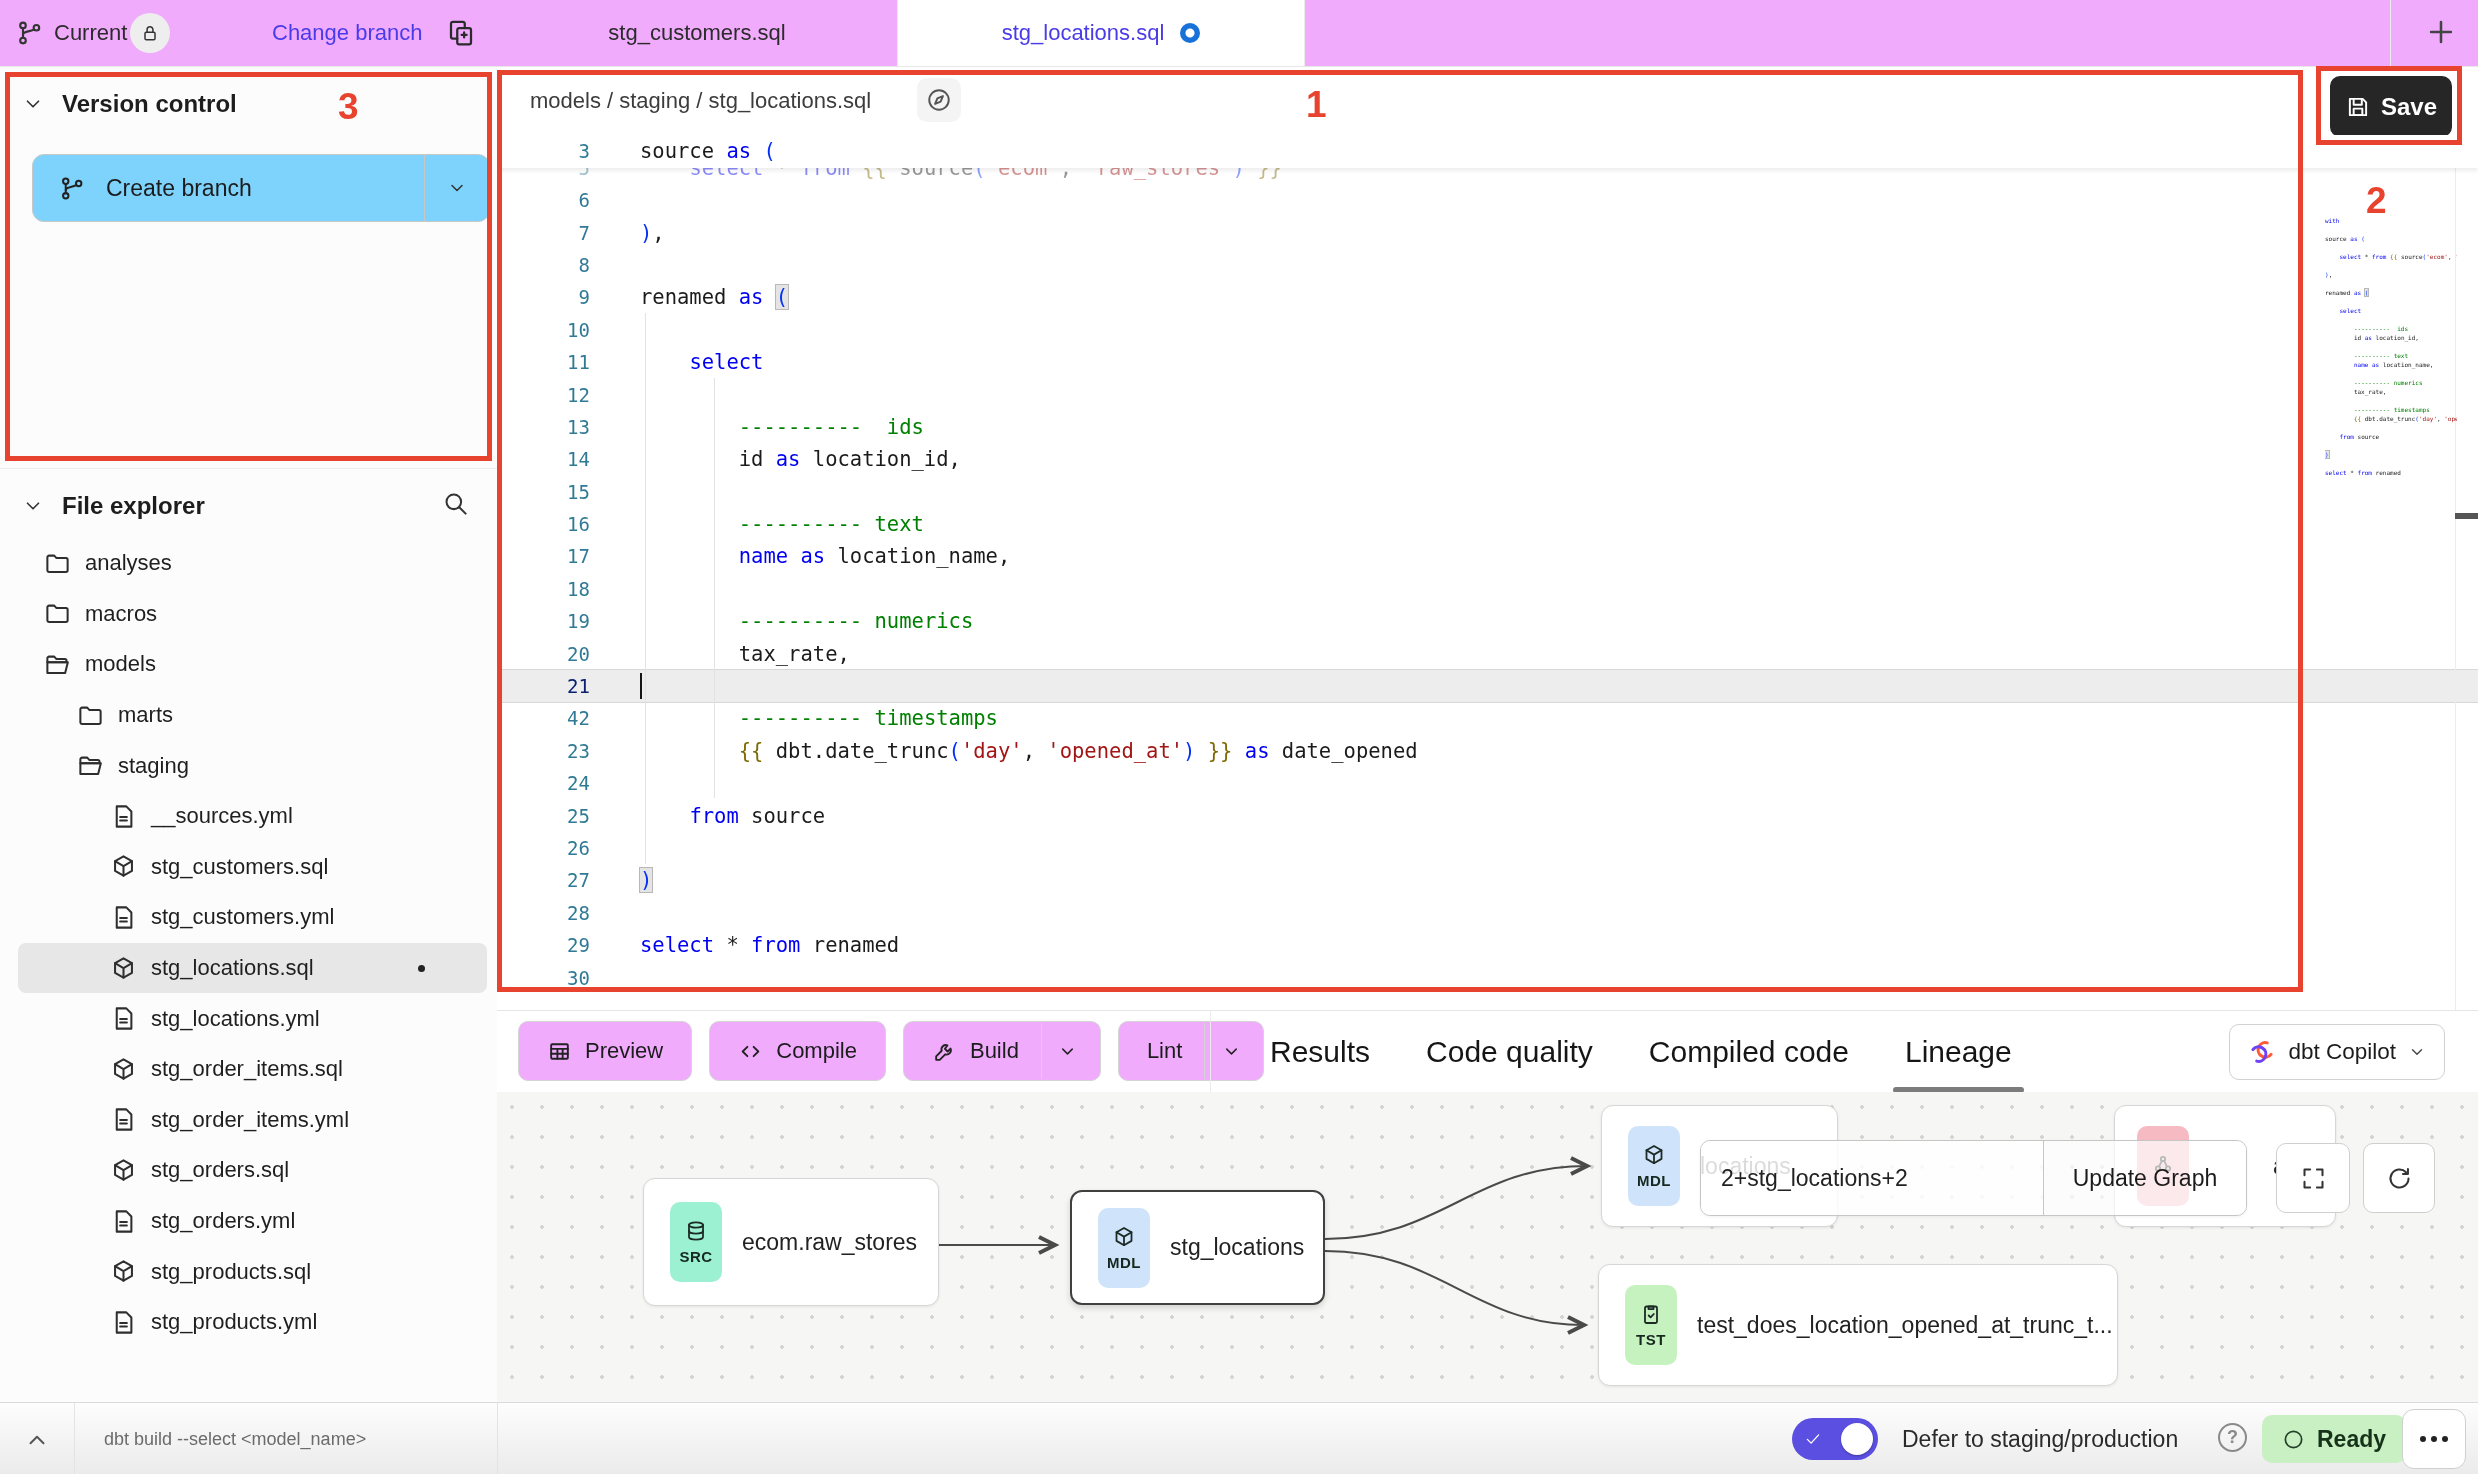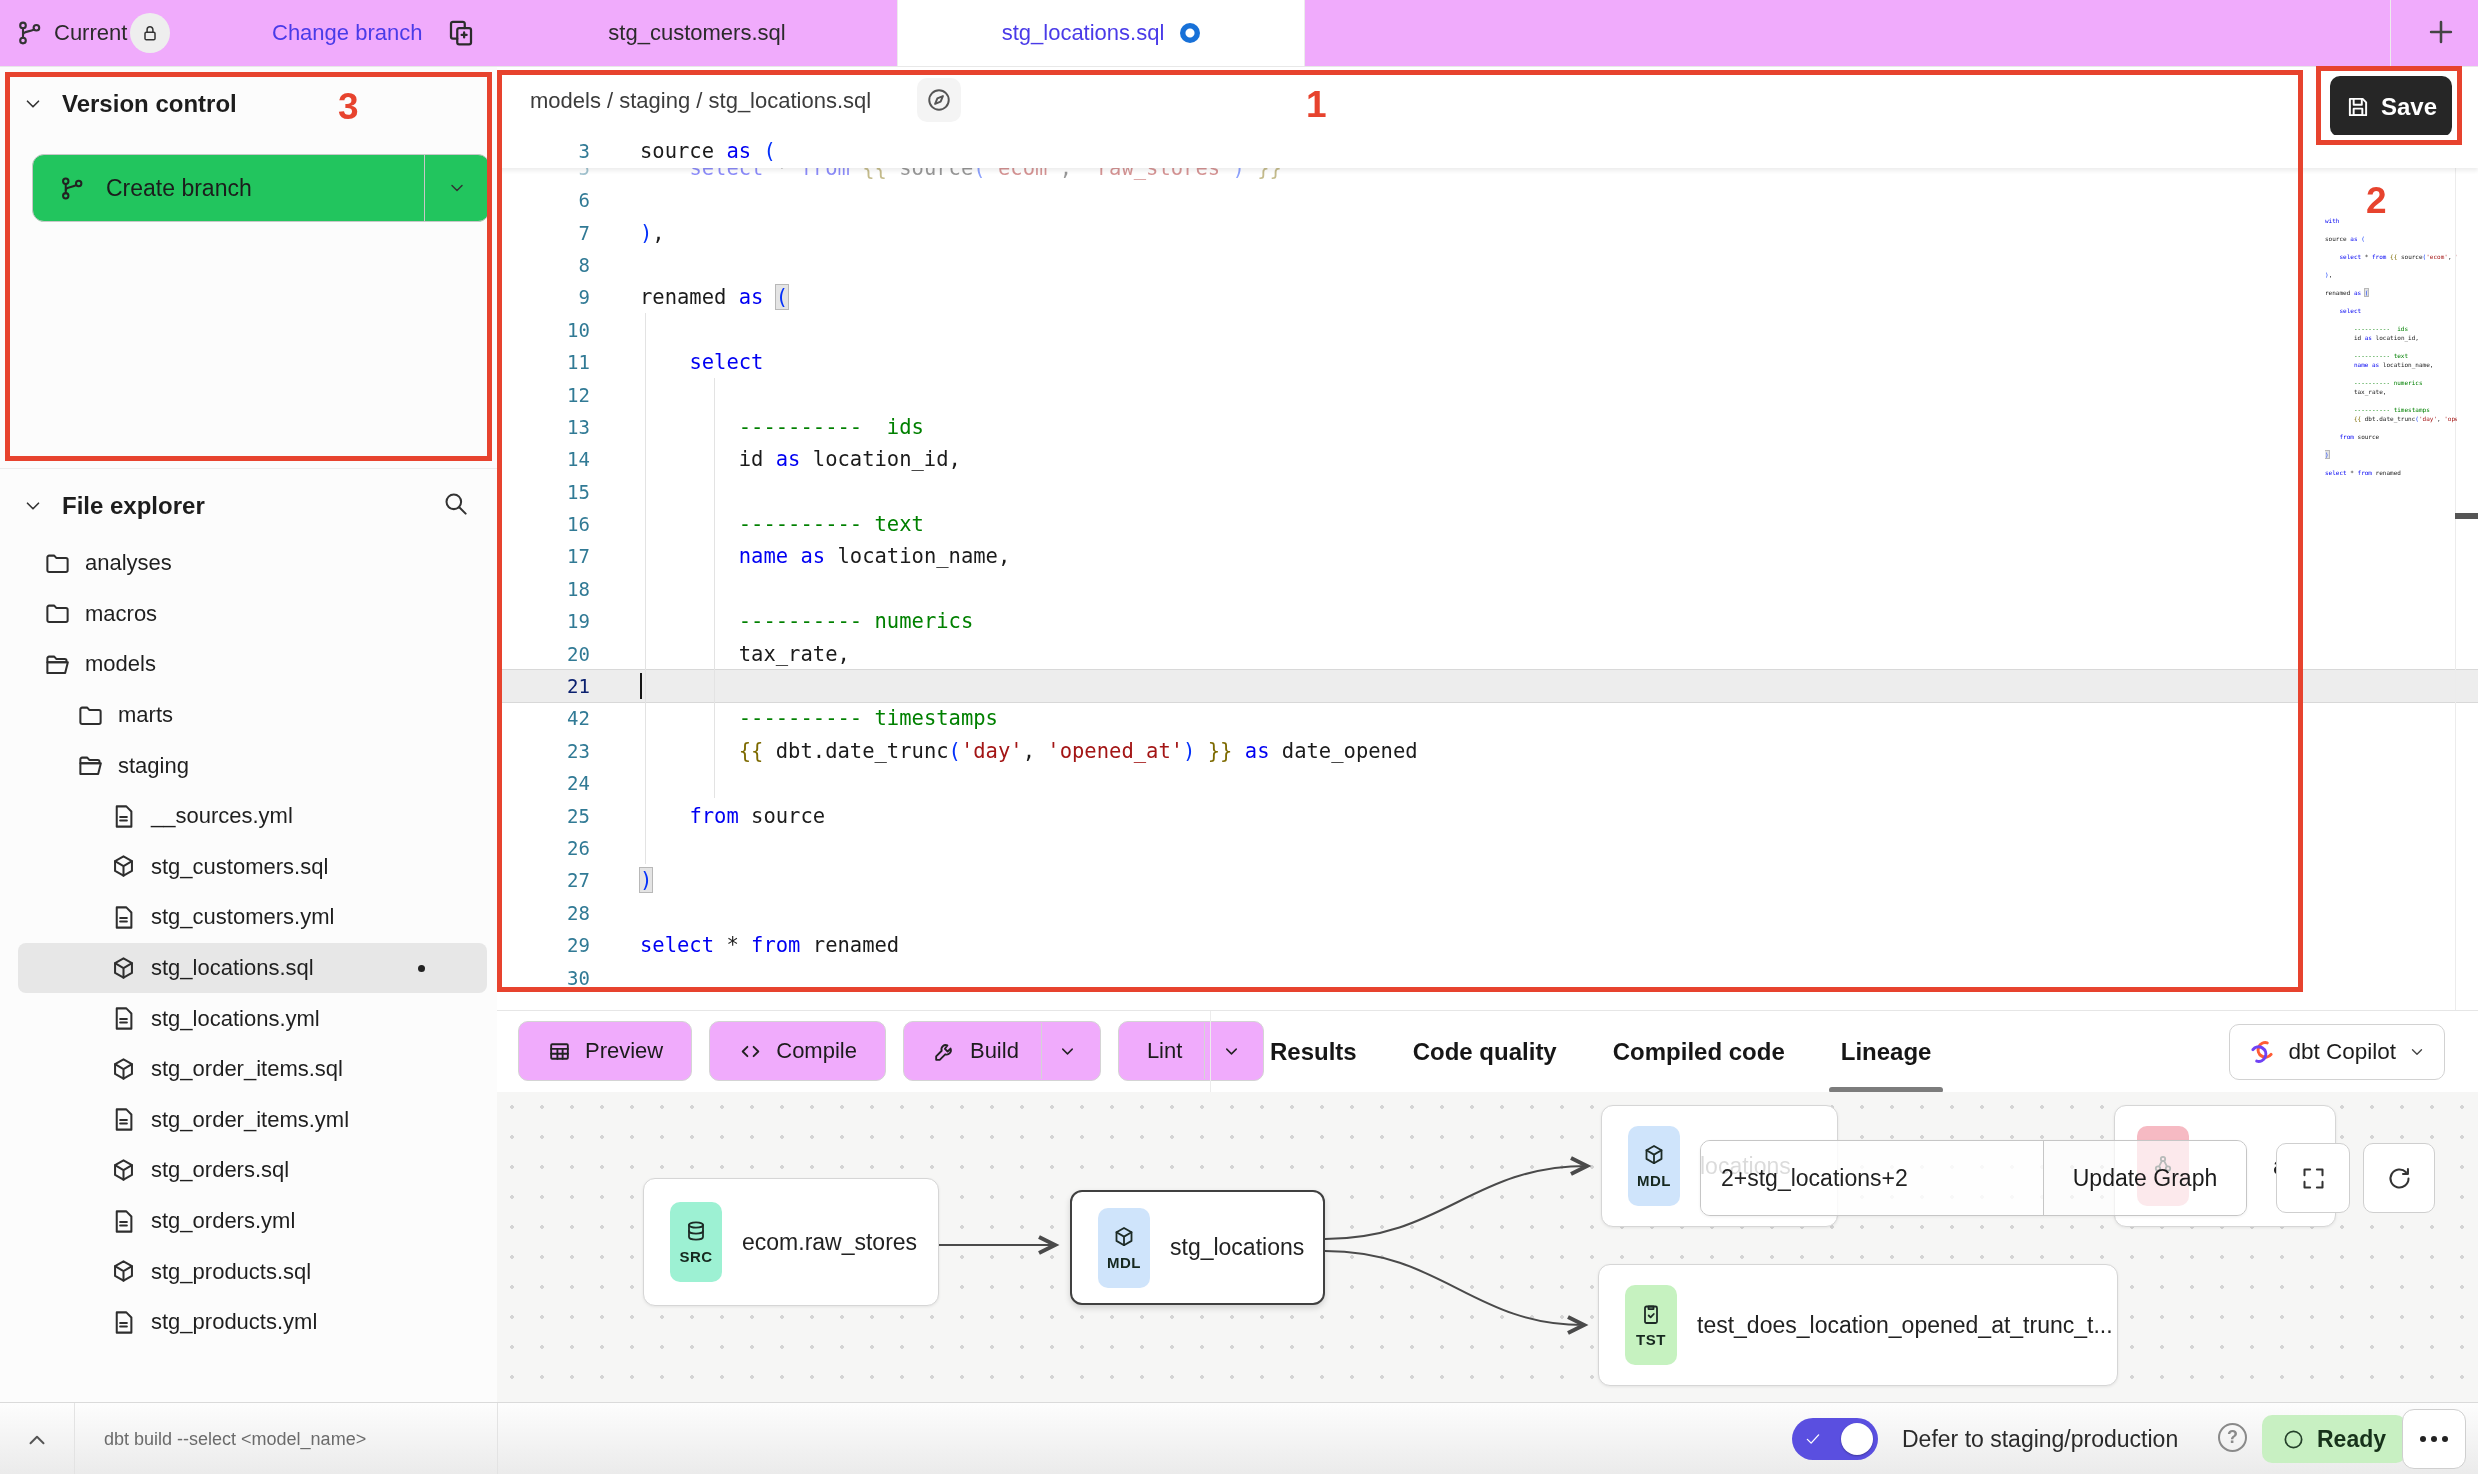--- a/index.html
+++ b/index.html
@@ -28,21 +28,21 @@
   .plus-btn .icon{width:34px;height:34px;}
 
   
   .sidebar{position:absolute;left:0;top:66px;width:497px;height:1336px;background:#fcfcfc;border-right:1px solid #e8e8e8;}
   .sec-h{position:absolute;left:22px;display:flex;align-items:center;gap:18px;}
   .sec-h .icon{width:22px;height:22px;color:#333;}
   .sec-h .stitle{font-size:24px;font-weight:700;color:#1d1d1d;}
   .vc-h{top:24px;}
   .fe-h{top:426px;}
   .search-ic{position:absolute;right:28px;top:424px;width:27px;height:27px;color:#333;cursor:pointer;}
-  .cb-btn{position:absolute;left:32px;top:88px;width:458px;height:68px;border:1.5px solid #c8c8c8;border-radius:12px;background:#22c55e;display:flex;align-items:center;cursor:pointer;box-sizing:border-box;}
+  .cb-btn{position:absolute;left:32px;top:88px;width:458px;height:68px;border:1.5px solid #c8c8c8;border-radius:12px;background:#7dd3fc;display:flex;align-items:center;cursor:pointer;box-sizing:border-box;}
   .cb-main{flex:1;display:flex;align-items:center;gap:20px;padding-left:26px;}
   .cb-main .icon{width:27px;height:27px;color:#222;}
   .cb-lbl{font-size:23px;color:#1c1c1c;}
   .cb-chev{width:64px;align-self:stretch;border-left:1.5px solid #c8c8c8;display:flex;align-items:center;justify-content:center;color:#333;}
   .cb-chev .icon{width:20px;height:20px;}
   .side-div{position:absolute;left:0;top:402px;width:497px;height:1px;background:#ececec;}
   #tree{position:absolute;left:0;top:472px;width:497px;}
   .tree-row{position:relative;height:50.6px;display:flex;align-items:center;gap:14px;margin:0 10px 0 18px;border-radius:8px;cursor:pointer;box-sizing:border-box;}
   .tree-row.sel{background:#e7e7e7;}
   .tree-row .icon{width:27px;height:27px;color:#2e2e2e;flex:0 0 27px;}
@@ -85,21 +85,21 @@
   .bottom{position:absolute;left:497px;top:1010px;width:1981px;height:392px;}
   .toolbar{position:absolute;left:0;top:0;width:1981px;height:82px;background:#fff;border-top:1px solid #e6e6e6;box-sizing:border-box;}
   #actions{position:absolute;left:21px;top:10px;display:flex;gap:17px;}
   .tb-btn{display:flex;align-items:center;height:60px;border:1.5px solid #d4d4d4;border-radius:10px;background:#f0abfc;font-size:22px;font-weight:500;color:#1c1c1c;cursor:pointer;box-sizing:border-box;}
   .tb-main{display:flex;align-items:center;gap:13px;padding:0 22px;}
   .tb-btn .icon{width:25px;height:25px;color:#222;}
   .tb-chev{align-self:stretch;border-left:1.5px solid #d4d4d4;display:flex;align-items:center;justify-content:center;width:52px;color:#333;}
   .tb-chev .icon{width:19px;height:19px;}
   .tool-sep{position:absolute;left:713px;top:0;width:1px;height:82px;background:#ececec;}
   #bp-tabs{position:absolute;left:773px;top:0;height:82px;display:flex;gap:56px;align-items:center;}
-  .bp-tab{position:relative;height:82px;display:flex;align-items:center;font-size:24px;color:#161616;cursor:pointer;font-weight:bold;}
+  .bp-tab{position:relative;height:82px;display:flex;align-items:center;font-size:30px;color:#161616;cursor:pointer;}
   .bp-tab.active::after{content:"";position:absolute;left:-12px;right:-12px;bottom:0;height:6px;background:#7c7c7c;border-radius:3px;}
   .copilot{position:absolute;right:33px;top:13px;height:56px;display:flex;align-items:center;gap:12px;padding:0 18px;border:1.5px solid #d2d2d2;border-radius:10px;background:#fff;font-size:22.5px;font-weight:500;color:#1c1c1c;cursor:pointer;box-sizing:border-box;font-family:"Liberation Sans",sans-serif;}
   .copilot .chev{width:18px;height:18px;color:#444;}
   .copilot .logo{width:28px;height:28px;}
 
   
   .canvas{position:absolute;left:0;top:82px;width:1981px;height:310px;background-color:#f6f6f5;
           background-image:radial-gradient(circle,#d4d4d4 1.6px,transparent 1.9px);background-size:30px 30px;overflow:hidden;}
   .edges{position:absolute;left:0;top:0;width:1981px;height:310px;}
   .edges path{fill:none;stroke:#4a4a4a;stroke-width:2px;}

